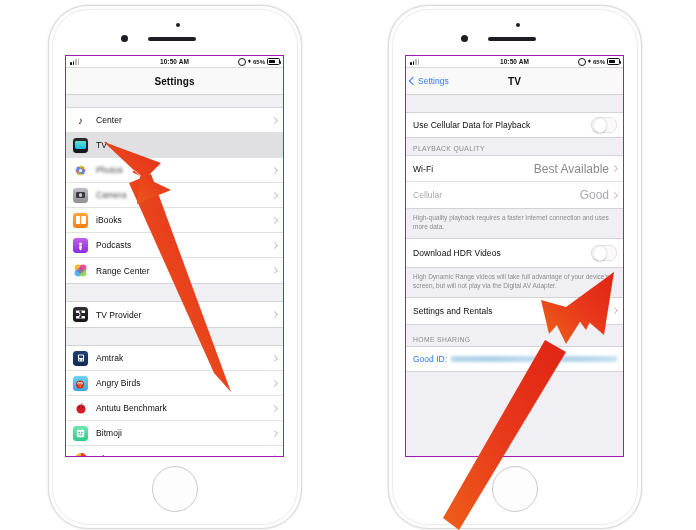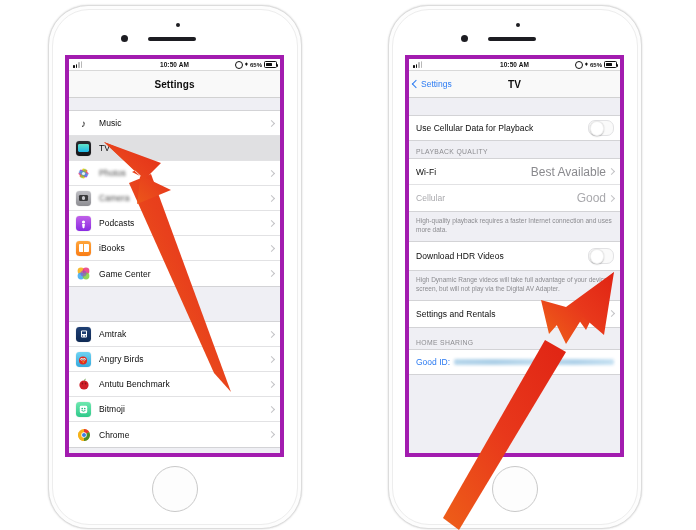--- a/index.html
+++ b/index.html
@@ -52,21 +52,21 @@
     left:103px;top:460px;
     background:#fdfdfd;
   }
 
   
   .screen{
     position:absolute;left:16px;top:49px;
     width:219px;height:402px;
     background:#ffffff;
     overflow:hidden;
-    border:4px solid #a21caf;
+    border:1px solid #a21caf;
     box-sizing:border-box;
   }
 
   
   .statusbar{
     height:12px;width:100%;
     display:flex;align-items:center;
     font-size:6.5px;font-weight:bold;color:#111;
     position:relative;
     background:#fff;
@@ -249,21 +249,21 @@
       <div class="navbar">
         <div class="nav-title">Settings</div>
       </div>
 
       <div class="content">
         <div class="gap"></div>
 
         <div class="group">
           <div class="row">
             <div class="app-ico ico-music">♪</div>
-            <div class="row-label">Music</div>
+            <div class="row-label">Center</div>
             <div class="chev"></div>
           </div>
 
           <div class="row selected">
             <div class="app-ico ico-tv">
                 <div class="tv-screen"></div>
               </div>
             <div class="row-label">TV</div>
           </div>
 
@@ -287,55 +287,69 @@
 
           <div class="row">
             <div class="app-ico ico-camera">
                 <div class="cam-body"></div>
               </div>
             <div class="row-label lbl-blur">Camera</div>
             <div class="chev"></div>
           </div>
 
           <div class="row">
+            <div class="app-ico ico-ibooks">
+                <div class="book"></div>
+              </div>
+            <div class="row-label">iBooks</div>
+            <div class="chev"></div>
+          </div>
+
+          <div class="row">
             <div class="app-ico ico-podcasts">
               <svg width="11" height="11" viewBox="0 0 11 11">
                 <circle cx="5.5" cy="4" r="1.6" fill="#fff"></circle>
                 <path d="M4 6.2 Q5.5 5.4 7 6.2 L6.3 10 Q5.5 10.6 4.7 10 Z" fill="#fff"></path>
               </svg>
             </div>
             <div class="row-label">Podcasts</div>
-            <div class="chev"></div>
-          </div>
-
-          <div class="row">
-            <div class="app-ico ico-ibooks">
-                <div class="book"></div>
-              </div>
-            <div class="row-label">iBooks</div>
             <div class="chev"></div>
           </div>
 
           <div class="row">
             <div class="app-ico ico-gamecenter">
               <svg width="15" height="15" viewBox="0 0 15 15">
                 <circle cx="5" cy="5" r="3.4" fill="#f5b21a" opacity=".9"></circle>
                 <circle cx="10" cy="5" r="3.4" fill="#e8357f" opacity=".85"></circle>
                 <circle cx="5" cy="10" r="3.4" fill="#3ba8f0" opacity=".85"></circle>
                 <circle cx="10" cy="10" r="3.4" fill="#7fd13b" opacity=".85"></circle>
                 <circle cx="7.5" cy="7.5" r="3" fill="#8b43d6" opacity=".55"></circle>
               </svg>
             </div>
-            <div class="row-label">Game Center</div>
+            <div class="row-label">Range Center</div>
             <div class="chev"></div>
           </div>
         </div>
 
         <div class="gap lg"></div>
 
+        <div class="group">
+          <div class="row">
+            <div class="app-ico ico-tvprov">
+              <svg width="11" height="11" viewBox="0 0 11 11">
+                <rect x="1" y="1.6" width="9" height="2.4" rx=".5" fill="#fff"></rect>
+                <rect x="1" y="7" width="9" height="2.4" rx=".5" fill="#fff"></rect>
+                <rect x="4.4" y="1.6" width="2.2" height="7.8" fill="#2f2f33"></rect>
+                <path d="M4.4 3.6 q1.1 1.9 0 3.8" stroke="#fff" stroke-width="1" fill="none"></path>
+              </svg>
+            </div>
+            <div class="row-label">TV Provider</div>
+            <div class="chev"></div>
+          </div>
+        </div>
 
         <div class="gap lg"></div>
 
         <div class="group">
           <div class="row">
             <div class="app-ico ico-amtrak">
               <svg width="10" height="10" viewBox="0 0 10 10">
                 <rect x="2" y="1.4" width="6" height="7" rx="1" fill="#fff"></rect>
                 <rect x="3" y="2.4" width="4" height="2.6" fill="#1f3f73"></rect>
                 <circle cx="3.6" cy="7" r=".8" fill="#1f3f73"></circle>

